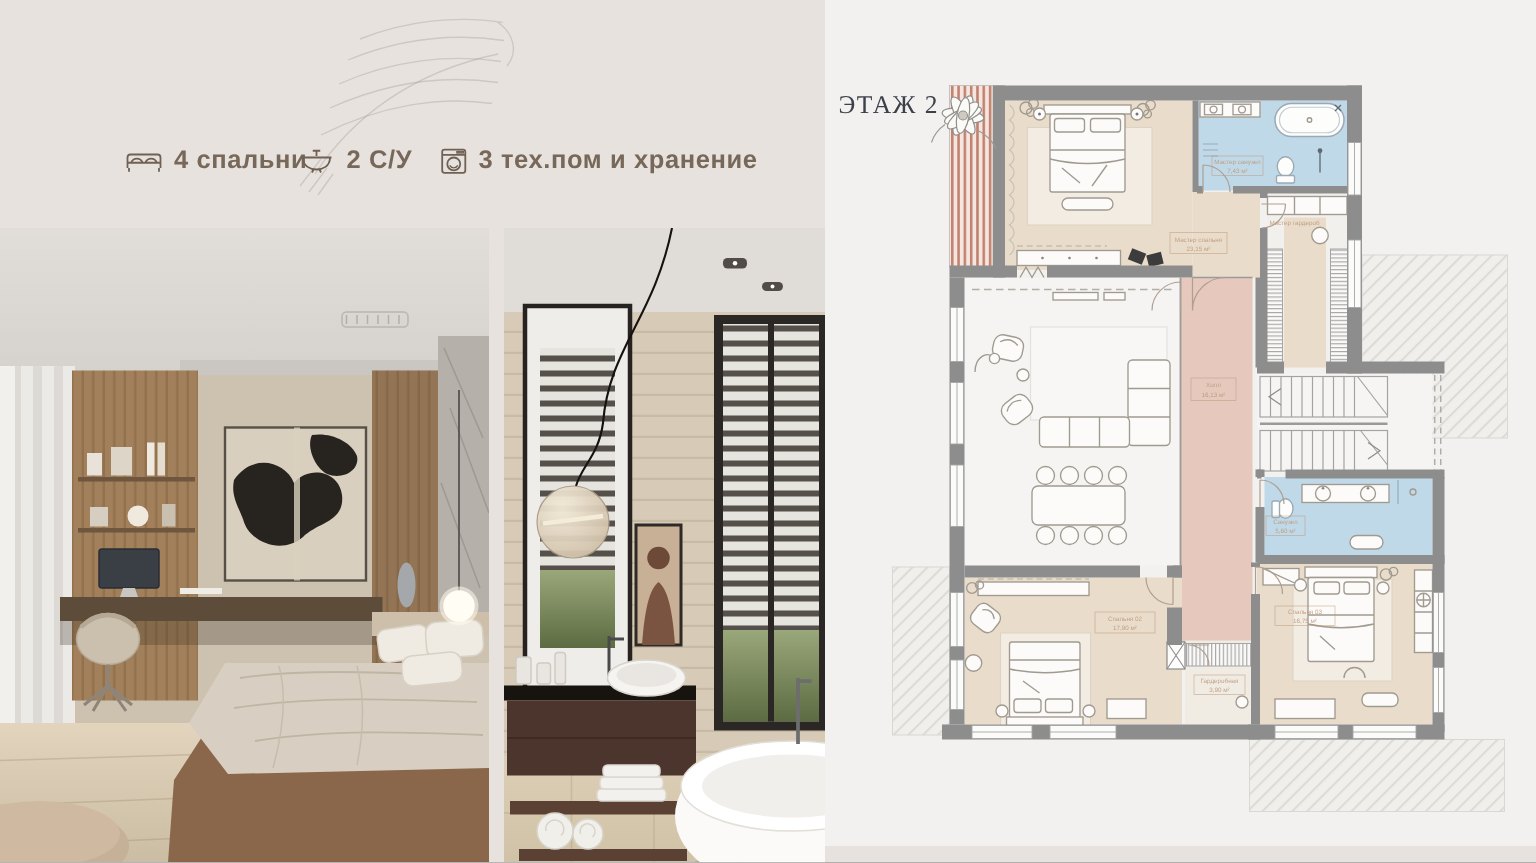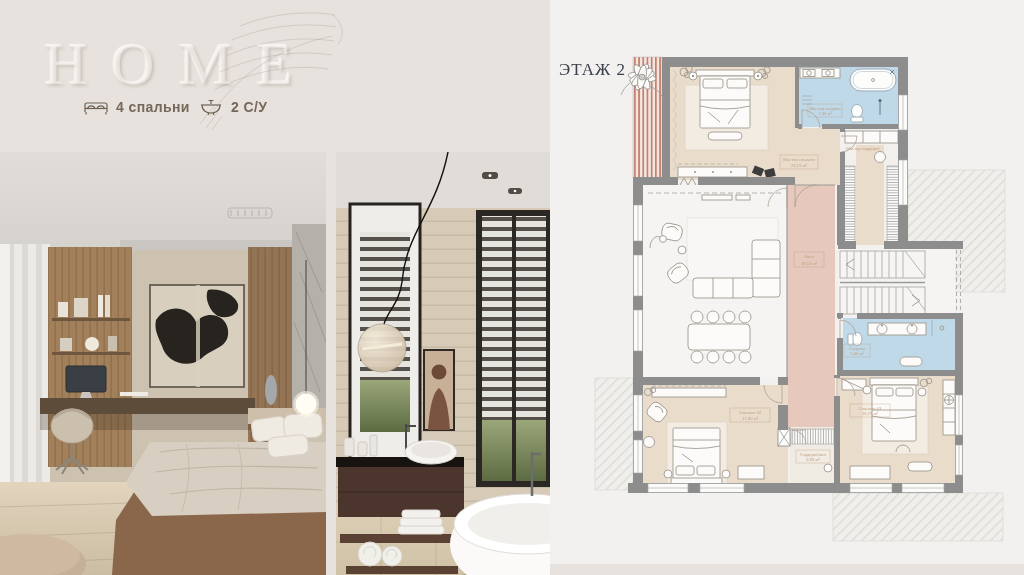--- a/index.html
+++ b/index.html
@@ -18,21 +18,21 @@
 
   .eagle{position:absolute;left:180px;top:6px;opacity:.8;}
 
   .title{position:absolute;left:85px;top:52px;width:370px;text-align:center;
          font-family:"Liberation Serif",serif;font-size:25px;letter-spacing:2.5px;
          color:var(--title_color,#ad8c55);font-weight:400;}
 
   .features{position:absolute;left:0;top:92px;width:550px;height:32px;}
   .feature{position:absolute;top:0;display:flex;align-items:center;gap:7px;height:30px;}
   .f1{left:83px}.f2{left:198px}.f3{left:293px}
-  .feature .flabel{font-size:14px;font-weight:bold;color:#77685a;letter-spacing:.4px;white-space:nowrap;}
+  .feature .flabel{font-size:17px;font-weight:bold;color:#77685a;letter-spacing:.4px;white-space:nowrap;}
   .ficon{display:block;}
 
   .photo{position:absolute;top:152px;height:423px;overflow:hidden;}
   .photo1{left:0;width:326px;}
   .photo2{left:336px;width:214px;}
 
   .floor-label{position:absolute;left:9px;top:60px;font-family:"Liberation Serif",serif;
                font-size:17px;letter-spacing:1px;color:#3b404b;}
 
   .plan{position:absolute;left:0;top:0;}
@@ -51,21 +51,20 @@
   .lbl{font-family:"Liberation Sans",sans-serif;font-size:4.2px;fill:var(--label,#bd9878);opacity:.9;}
   .lblbox{fill:none;stroke:var(--label,#bd9878);stroke-width:.5;opacity:.65;}
 </style>
 </head>
 <body>
 
 <div class="stage">
 
   <div class="left-col">
 
-    <div class="wm wm-top">HOME</div>
 
     <svg class="eagle" width="210" height="140" viewBox="0 0 210 140">
       <g fill="none" stroke="rgba(135,125,112,0.32)" stroke-width="0.9">
         <path d="M60,20 C90,8 125,4 155,9"></path>
         <path d="M52,34 C86,20 122,16 156,21"></path>
         <path d="M46,50 C82,34 120,30 154,35"></path>
         <path d="M40,66 C80,48 118,44 152,49"></path>
         <path d="M34,84 C74,64 114,58 148,63"></path>
         <path d="M30,110 C55,72 95,42 152,30"></path>
         <path d="M152,9 C162,16 166,28 158,38"></path>
@@ -90,20 +89,33 @@
       <div class="feature f2">
         <svg class="ficon" width="26" height="17" viewBox="0 0 26 17">
           <g fill="none" stroke="#6f6154" stroke-width="1.2">
             <path d="M13,1.5 V5 M10.5,1.5 H15.5"></path>
             <path d="M3,6 H23"></path>
             <path d="M4,6 C4,12 9,14 13,14 C17,14 22,12 22,6"></path>
             <path d="M11,14 L10,16 M15,14 L16,16"></path>
           </g>
         </svg>
         <span class="flabel">2 С/У</span>
+      </div>
+      <div class="feature f3">
+        <svg class="ficon" width="19" height="19" viewBox="0 0 19 19">
+          <g fill="none" stroke="#6f6154" stroke-width="1.2">
+            <rect x="1.8" y="1.8" width="15.4" height="15.4" rx="1.5"></rect>
+            <path d="M1.8,5.3 H17.2"></path>
+            <rect x="11.6" y="3" width="1.7" height="1" stroke-width="0.9"></rect>
+            <rect x="14.2" y="3" width="1.7" height="1" stroke-width="0.9"></rect>
+            <circle cx="9.5" cy="11.3" r="4.3"></circle>
+            <path d="M6.8,12.3 A3.1,3.1 0 0 0 12.2,12.3" stroke-width="0.9"></path>
+          </g>
+        </svg>
+        <span class="flabel">3 тех.пом и хранение</span>
       </div>
     </div>
 
     <div class="photo photo1">
       <svg width="326" height="423" viewBox="0 0 326 423">
         <defs>
           <linearGradient id="p1floor" x1="0" y1="0" x2="0" y2="1">
             <stop offset="0" stop-color="#e2d4bd"></stop>
               <stop offset="1" stop-color="#cbbda3"></stop>
           </linearGradient>

